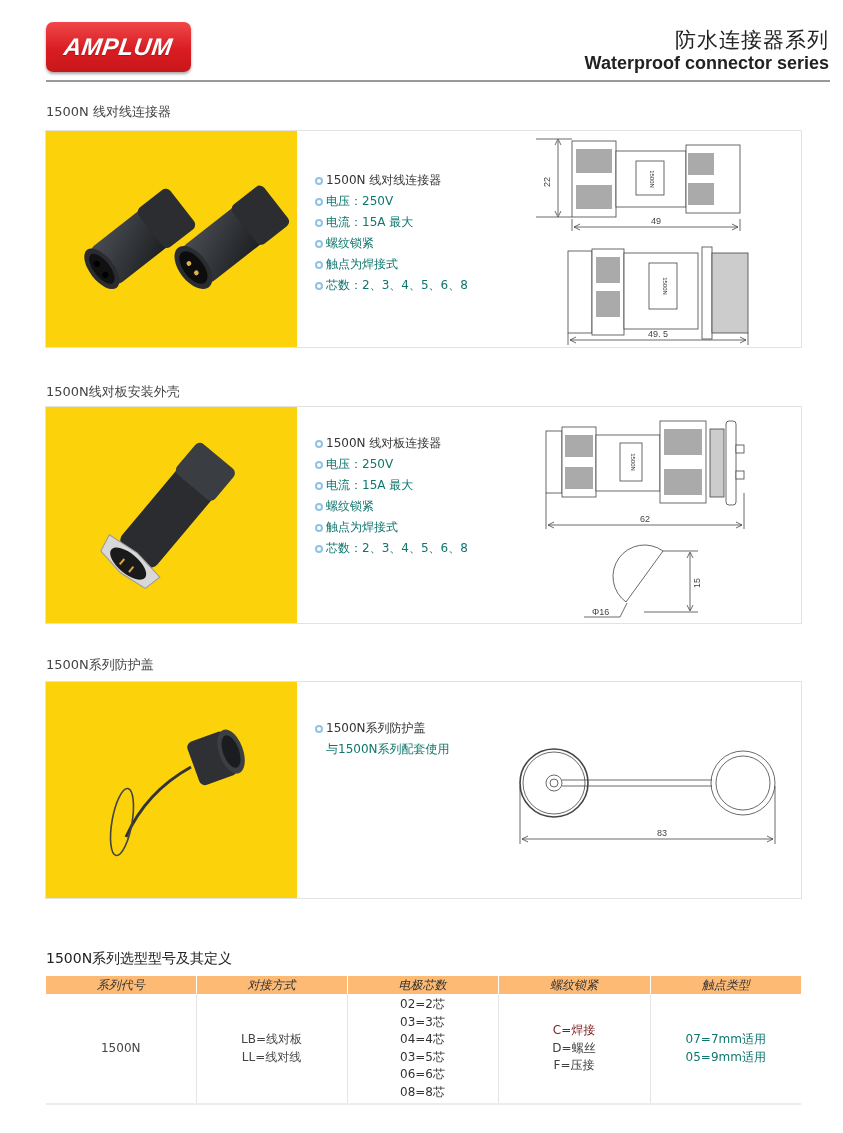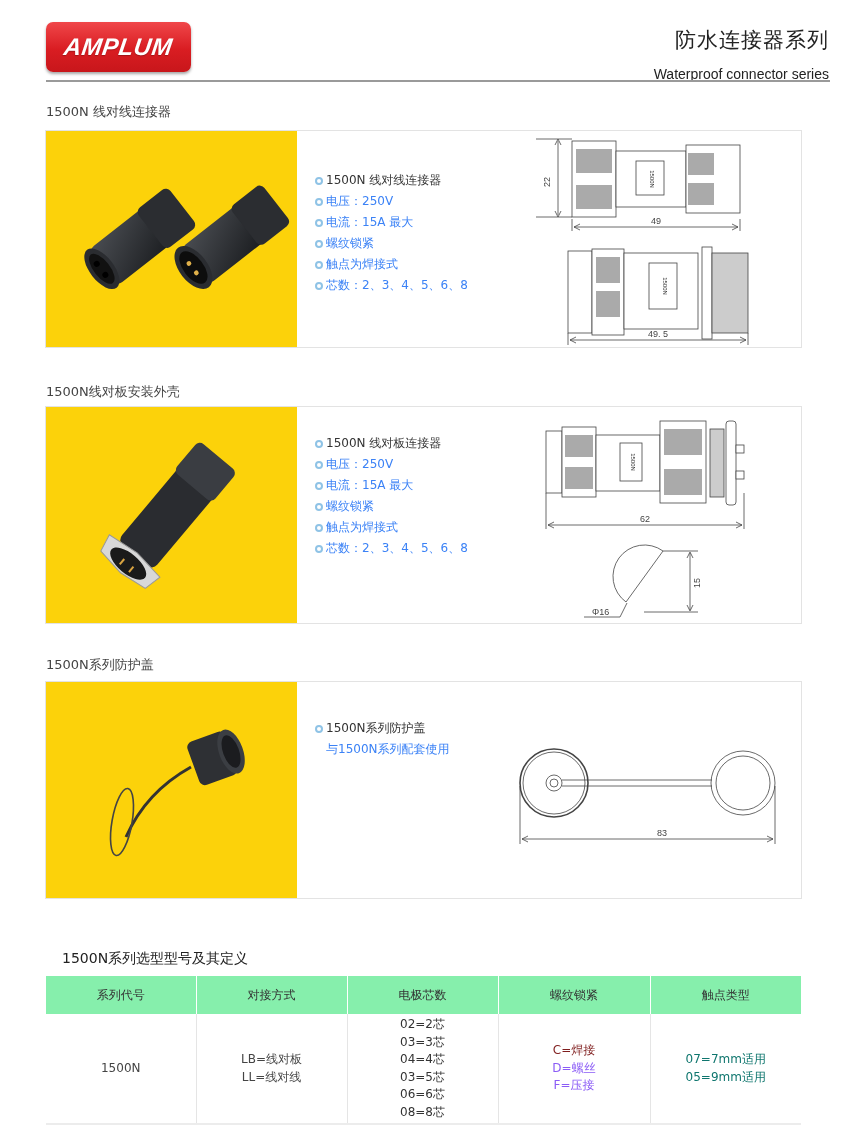--- a/index.html
+++ b/index.html
@@ -6,40 +6,40 @@
   html, body { width: 843px; height: 1133px; background: #ffffff; overflow: hidden; }
   body { position: relative; font-family: "DejaVu Sans", "Liberation Sans", sans-serif; color: #333; }
 
   .logo { position: absolute; left: 46px; top: 22px; width: 145px; height: 50px;
     border-radius: 7px; background: linear-gradient(#f0474a, #d91d22 55%, #c8161b);
     box-shadow: 0 2px 3px rgba(0,0,0,0.35); display: flex; align-items: center; justify-content: center; }
   .logo span { color: #fff; font-family: "Liberation Sans", sans-serif; font-weight: bold; font-style: italic;
     font-size: 24px; letter-spacing: 0.5px; transform: skewX(-8deg); text-shadow: 0 1px 1px rgba(0,0,0,0.25); }
 
   .title-cn { position: absolute; right: 14px; top: 26px; font-size: 21px; color: #222; letter-spacing: 1px; margin-left: 44px; }
-  .title-en { position: absolute; right: 14px; top: 66px; font-size: 14px; color: #222; font-family: "Liberation Sans", sans-serif; }
+  .title-en { position: absolute; right: 14px; top: 53px; font-size: 18px; color: #222; font-family: "Liberation Sans", sans-serif; font-weight: bold; }
   .header-rule { position: absolute; left: 46px; top: 80px; width: 784px; height: 2px; background: #9a9a9a; }
 
   .sec-title { position: absolute; left: 46px; font-size: 13px; color: #444; }
 
   .panel { position: absolute; left: 45px; width: 757px; height: 218px; border: 1px solid #e3e3e3; background: #fff; }
   .panel .photo { position: absolute; left: 0; top: 0; width: 251px; height: 100%; background: #fcd20a; }
   .panel .specs { position: absolute; left: 269px; list-style: none; }
-  .panel .specs li { font-size: 12px; color: #3b82f6; height: 21px; line-height: 21px; display: flex; align-items: center; }
+  .panel .specs li { font-size: 12px; color: #0f766e; height: 21px; line-height: 21px; display: flex; align-items: center; }
   .panel .specs li .dot { width: 8px; height: 8px; border-radius: 50%; border: 2px solid #8fc3e6; margin-right: 3px; flex: none; }
   .panel .specs li.first { color: #333; }
   .panel .specs li.nodot { padding-left: 11px; }
   .drawing { position: absolute; }
 
-  .table-title { position: absolute; left: 62px; top: 950px; font-size: 14px; color: #222; }
+  .table-title { position: absolute; left: 46px; top: 950px; font-size: 14px; color: #222; }
   table.sel { position: absolute; left: 46px; top: 976px; width: 755px; border-collapse: collapse; font-size: 12px; color: #444; }
-  table.sel th { background: #86efac; height: 38px; font-weight: normal; color: #333; border-right: 1px solid #fff; }
+  table.sel th { background: #fdba74; height: 18px; font-weight: normal; color: #333; border-right: 1px solid #fff; font-style: italic; }
   table.sel td { text-align: center; vertical-align: middle; border-right: 1px solid #e5e5e5; border-bottom: 2px solid #ececec; padding: 2px 15px; line-height: 17.5px; }
   table.sel td:last-child, table.sel th:last-child { border-right: none; }
-  .muted { color: #8b5cf6; }
+  .muted { color: #404040; }
 </style>
 </head>
 <body>
 
 <div class="logo">
   <span>AMPLUM</span>
 </div>
 <div class="title-cn">防水连接器系列</div>
 <div class="title-en">Waterproof connector series</div>
 <div class="header-rule"></div>

